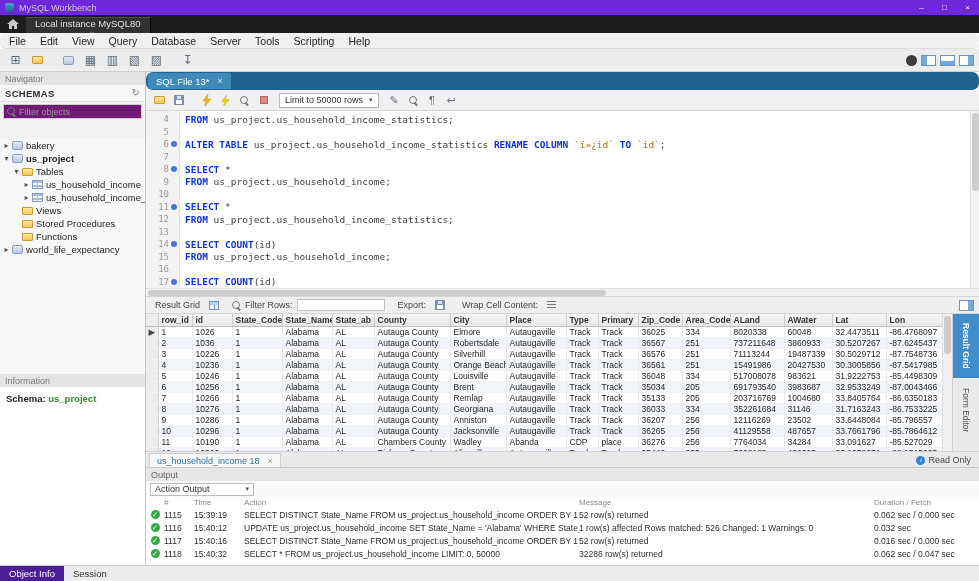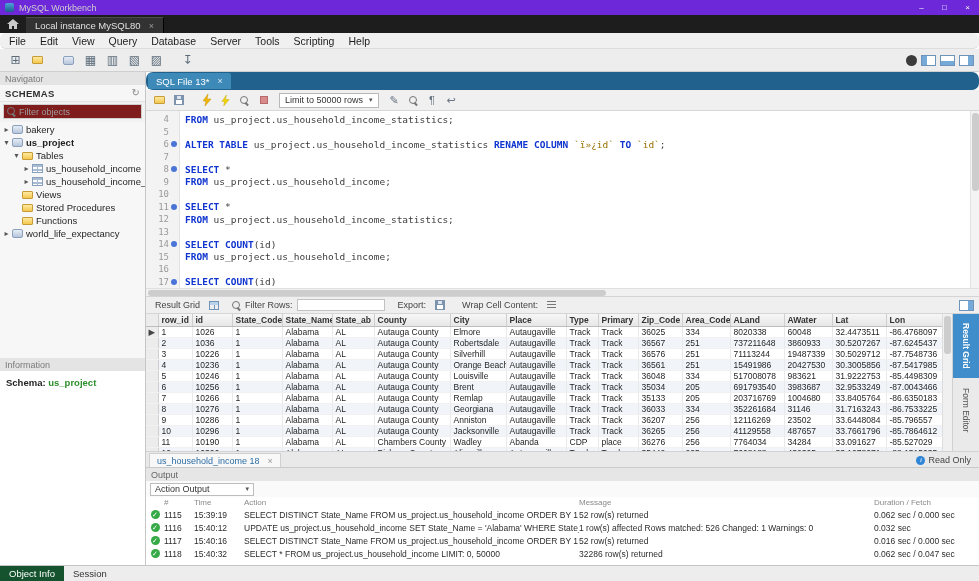--- a/index.html
+++ b/index.html
@@ -9,21 +9,21 @@
 
   
   .titlebar{height:15px;background:#6d28d9;display:flex;align-items:center;color:#cfcfcf;font-size:9px;flex:none;}
   .ico-app{width:9px;height:9px;border-radius:2px;background:linear-gradient(#4da3d8,#1b5f8e);margin:0 5px;}
   .win-controls{margin-left:auto;display:flex;height:100%;}
   .win-btn{width:23px;display:flex;align-items:center;justify-content:center;color:#fff;font-size:8px;}
 
   
   .conntabs{height:18px;background:#1d1d1d;display:flex;align-items:flex-end;flex:none;}
   .home-btn{width:26px;height:18px;display:flex;align-items:center;justify-content:center;}
-  .conn-tab{height:16px;background:#323232;color:#e0e0e0;font-size:9.5px;display:flex;align-items:center;padding:0 9px;border-top:1px solid #4c4c4c;border-right:1px solid #000;}
+  .conn-tab{height:16px;background:#323232;color:#e0e0e0;font-size:9.5px;display:flex;align-items:center;padding:0 9px;border-top:1px solid #4c4c4c;border-right:1px solid #000;flex-direction:column;}
   .tab-close{margin-left:8px;color:#9a9a9a;font-size:9px;}
 
   
   .menubar{height:16px;background:#f0f0f0;display:flex;align-items:center;font-size:10.5px;color:#1d1d1d;border-bottom:1px solid #ddd;flex:none;padding-left:2px;border-radius:6px;}
   .menu-item{padding:0 7px;}
 
   
   .toolbar{height:23px;background:#ededed;display:flex;align-items:center;padding:0 5px;border-bottom:1px solid #cfcfcf;flex:none;}
   .tb-icon{width:21px;height:18px;display:flex;align-items:center;justify-content:center;font-size:12px;color:#5b6b7a;margin-right:1px;}
   .tb-sep{width:9px;}
@@ -36,21 +36,21 @@
   .pt-right i{right:0;top:0;bottom:0;width:5px;}
 
   .main-row{flex:1;display:flex;min-height:0;}
 
   
   .sidebar{width:146px;flex:none;background:#f2f2f2;border-right:1px solid #c6c6c6;display:flex;flex-direction:column;min-height:0;}
   .panel-cap{height:13px;background:#e4e4e4;color:#7a7a7a;font-size:9px;display:flex;align-items:center;padding:0 5px;flex:none;}
   .schemas-head{height:17px;display:flex;align-items:center;padding:0 5px;background:#f6f6f6;border-bottom:1px solid #e2e2e2;flex:none;}
   .schemas-title{font-weight:bold;font-size:9.5px;color:#303030;letter-spacing:.3px;}
   .refresh{margin-left:auto;color:#8a8a8a;font-size:10px;line-height:10px;}
-  .filter-row{height:15px;margin:2px 3px 3px;background:#7f1d1d;border:1px solid #cfcfcf;display:flex;align-items:center;padding:0 3px;flex:none;}
+  .filter-row{height:15px;margin:2px 3px 19px;background:#701a75;border:1px solid #cfcfcf;display:flex;align-items:center;padding:0 3px;flex:none;}
   .filter-text{color:#9b9b9b;font-size:9px;margin-left:3px;}
   .tree{height:236px;background:#f7f7f7;overflow:hidden;padding-top:1px;flex:none;}
   .tree-item{height:13px;display:flex;align-items:center;white-space:nowrap;color:#1f1f1f;font-size:9.5px;overflow:hidden;}
   .exp{width:9px;flex:none;text-align:center;color:#565656;font-size:8px;}
   .t-ico{flex:none;margin:0 3px 0 1px;}
   .bold{font-weight:bold;}
   .ico-schema{width:11px;height:9px;background:linear-gradient(#e6edf6,#b7c6dc);border:1px solid #8aa0bd;border-radius:2px;}
   .ico-folder{width:11px;height:8px;background:linear-gradient(#ffe9a0,#f3c84f);border:1px solid #c79b36;border-radius:1px;}
   .ico-table{width:11px;height:9px;background:#fff;border:1px solid #88a0bc;background-image:linear-gradient(90deg,transparent 45%,#a9bcd2 45%,#a9bcd2 58%,transparent 58%),linear-gradient(#a9bcd2 2px,transparent 2px);background-size:100% 100%,100% 4px;}
   .sb-tabs{height:19px;display:flex;border-top:1px solid #c9c9c9;background:#e9e9e9;font-size:9.5px;color:#333;flex:none;align-items:stretch;}
@@ -125,21 +125,21 @@
   .c-ico{width:18px;display:flex;justify-content:center;flex:none;}
   .c-num{width:30px;flex:none;overflow:hidden;}
   .c-time{width:50px;flex:none;overflow:hidden;}
   .c-action{flex:1;overflow:hidden;min-width:0;padding-right:6px;}
   .c-msg{width:295px;flex:none;overflow:hidden;}
   .c-dur{width:105px;flex:none;overflow:hidden;}
   .ok-ico{width:9px;height:9px;border-radius:50%;background:#35a945;color:#fff;font-size:7px;line-height:9px;text-align:center;}
 
   .statusbar{height:16px;background:#ededed;border-top:1px solid #c6c6c6;display:flex;align-items:stretch;font-size:9.5px;flex:none;}
   .status-tab{padding:0 9px;display:flex;align-items:center;color:#333;}
-  .status-tab.active{background:#14532d;color:#fff;}
+  .status-tab.active{background:#4c1d95;color:#fff;}
 </style>
 </head>
 <body>
 
 <div class="window">
 
   <div class="titlebar">
     <span class="ico-app"></span>
     <span>MySQL Workbench</span>
     <div class="win-controls">

